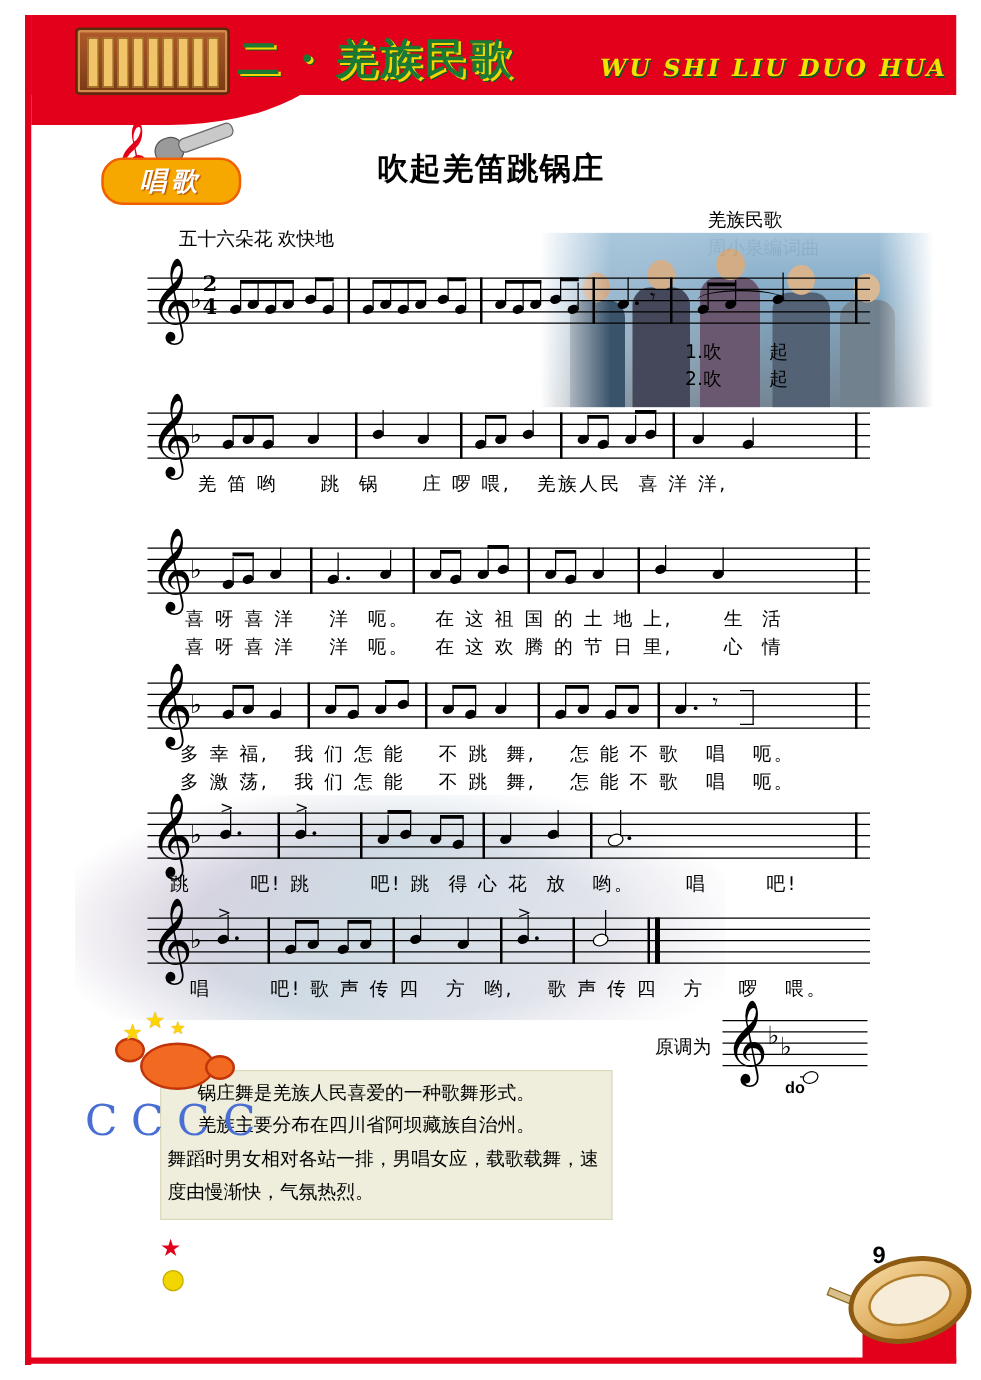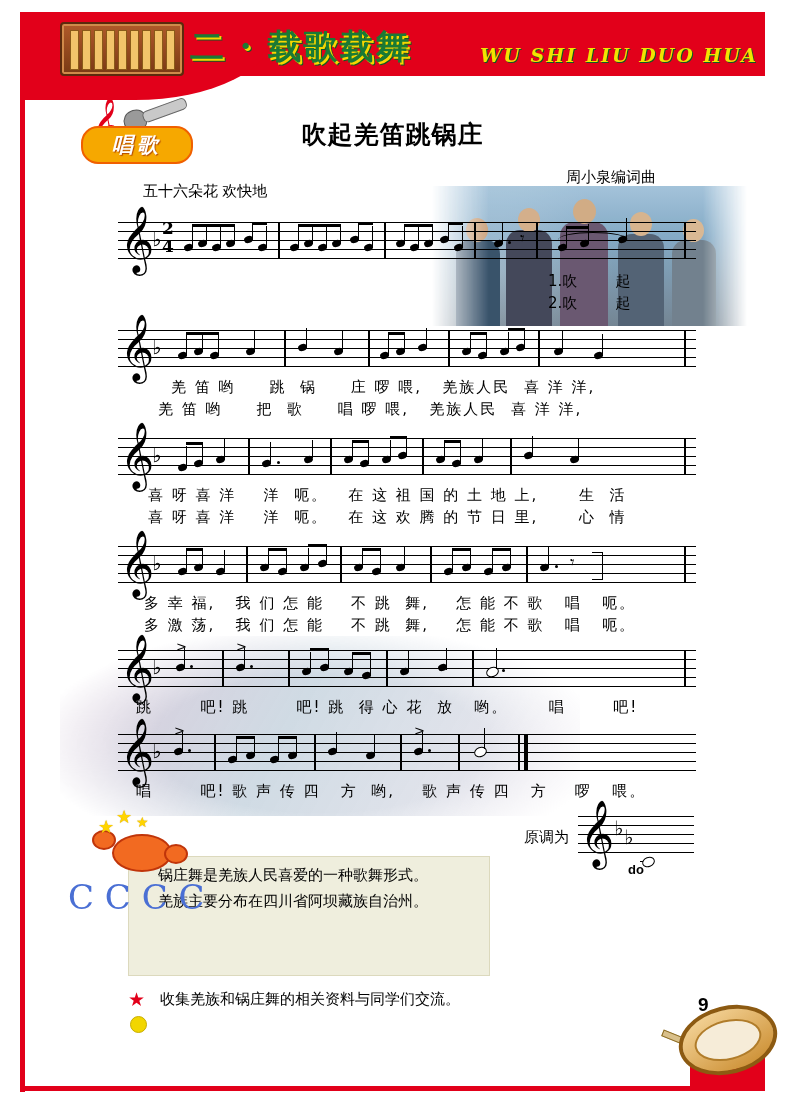--- a/index.html
+++ b/index.html
@@ -202,34 +202,35 @@
       <i style="left:20px;"></i>
       <i style="left:32px;"></i>
       <i style="left:44px;"></i>
     <i style="left:56px;"></i>
       <i style="left:68px;"></i>
       <i style="left:80px;"></i>
       <i style="left:92px;"></i>
     <i style="left:104px;"></i>
   </div>
 
-  <div class="unit-title">二 · 载歌载舞</div>
+  <div class="unit-title">二 · 羌族民歌</div>
   <div class="unit-pinyin">WU SHI LIU DUO HUA</div>
 
   <div class="clef-deco">𝄞</div>
   <div class="mic">
     <div class="head"></div>
       <div class="body"></div>
   </div>
   <div class="sing-badge">
     <span>唱歌</span>
   </div>
 
   <div class="song-title">吹起羌笛跳锅庄</div>
   <div class="credits">
+    <div>羌族民歌</div>
     <div>周小泉编词曲</div>
   </div>
   <div class="tempo">五十六朵花 欢快地</div>
 
   <div class="photo">
     <div class="fig" style="left:24px;width:44px;height:86px;background:#2f4a63;"></div>
     <div class="head" style="left:34px;bottom:84px;width:22px;height:24px;background:#caa07a;"></div>
     <div class="fig" style="left:74px;width:46px;height:96px;background:#3b3f52;"></div>
     <div class="head" style="left:86px;bottom:94px;width:22px;height:24px;background:#d2ab85;"></div>
     <div class="fig" style="left:128px;width:48px;height:104px;background:#63506a;"></div>
@@ -374,22 +375,21 @@
       <div class="beam" style="left:390px;top:-2px;width:17px;"></div>
       <div class="bar" style="left:420px;"></div>
 
       <div class="note" style="left:436px;top:18px;"></div>
         <div class="stem" style="left:444px;top:0px;height:22px;"></div>
       <div class="note" style="left:476px;top:22px;"></div>
         <div class="stem" style="left:484px;top:4px;height:22px;"></div>
 
       <div class="endbar" style="left:566px;"></div>
     </div>
-    <div class="lyr" style="left:40px;top:48px;letter-spacing:2px;margin-left:13px;">羌 笛 哟     跳  锅     庄 啰 喂,   羌族人民  喜 洋 洋,</div>
-    <div class="lyr" style="left:40px;top:70px;letter-spacing:2px;">羌 笛 哟     把  歌     唱 啰 喂,   羌族人民  喜 洋 洋,</div>
+    <div class="lyr" style="left:40px;top:48px;letter-spacing:2px;">羌 笛 哟     跳  锅     庄 啰 喂,   羌族人民  喜 洋 洋,</div>
   </div>
 
   <div class="system" style="top:438px;">
     <div class="staff">
       <div class="ln"></div>
         <div class="ln"></div>
         <div class="ln"></div>
         <div class="ln"></div>
         <div class="ln"></div>
       <div class="gclef">𝄞</div>
@@ -596,21 +596,21 @@
         <div class="stem" style="left:304px;top:-2px;height:20px;"></div>
       <div class="dot" style="left:310px;top:15px;"></div>
       <div class="bar" style="left:340px;"></div>
 
       <div class="note open" style="left:356px;top:13px;width:11px;height:8px;"></div>
       <div class="stem" style="left:366px;top:-6px;height:21px;"></div>
 
       <div class="endbar" style="left:400px;"></div>
       <div class="endbar thick" style="left:406px;"></div>
     </div>
-    <div class="lyr" style="left:18px;top:48px;letter-spacing:2px;">唱       吧! 歌 声 传 四   方  哟,    歌 声 传 四   方    啰   喂。</div>
+    <div class="lyr" style="left:34px;top:48px;letter-spacing:2px;">唱       吧! 歌 声 传 四   方  哟,    歌 声 传 四   方    啰   喂。</div>
   </div>
 
   <div class="keybox">原调为</div>
   <div class="ministaff">
     <div class="staff" style="width:116px;">
       <div class="ln"></div>
         <div class="ln"></div>
         <div class="ln"></div>
         <div class="ln"></div>
         <div class="ln"></div>
@@ -620,35 +620,35 @@
       <div class="ledger" style="left:62px;top:45px;"></div>
       <div class="note open" style="left:64px;top:41px;width:11px;height:8px;"></div>
     </div>
   </div>
   <div class="do-label">do</div>
 
   <div class="infobox"></div>
   <div class="infotext">
     <p class="indent">锅庄舞是羌族人民喜爱的一种歌舞形式。</p>
     <p class="indent">羌族主要分布在四川省阿坝藏族自治州。</p>
+    <p>舞蹈时男女相对各站一排，男唱女应，载歌载舞，速度由慢渐快，气氛热烈。</p>
   </div>
 
   <div class="crab">
     <div class="shell"></div>
     <div class="claw" style="left:0px;top:12px;"></div>
     <div class="claw" style="left:72px;top:26px;"></div>
     <div class="star" style="left:6px;top:-2px;">★</div>
     <div class="star" style="left:24px;top:-12px;">★</div>
     <div class="star" style="left:44px;top:-4px;font-size:14px;">★</div>
   </div>
 
   <div class="cletters">C C C C</div>
 
   <div class="task-star" style="left:128px;top:988px;">★</div>
-  <div class="task" style="left:160px;top:990px;">收集羌族和锅庄舞的相关资料与同学们交流。</div>
 
   <div class="task-dot" style="left:130px;top:1016px;"></div>
 
   <div class="stick"></div>
   <div class="tamb"></div>
   <div class="pagenum">9</div>
 
 </div>
 
 </body></html>

